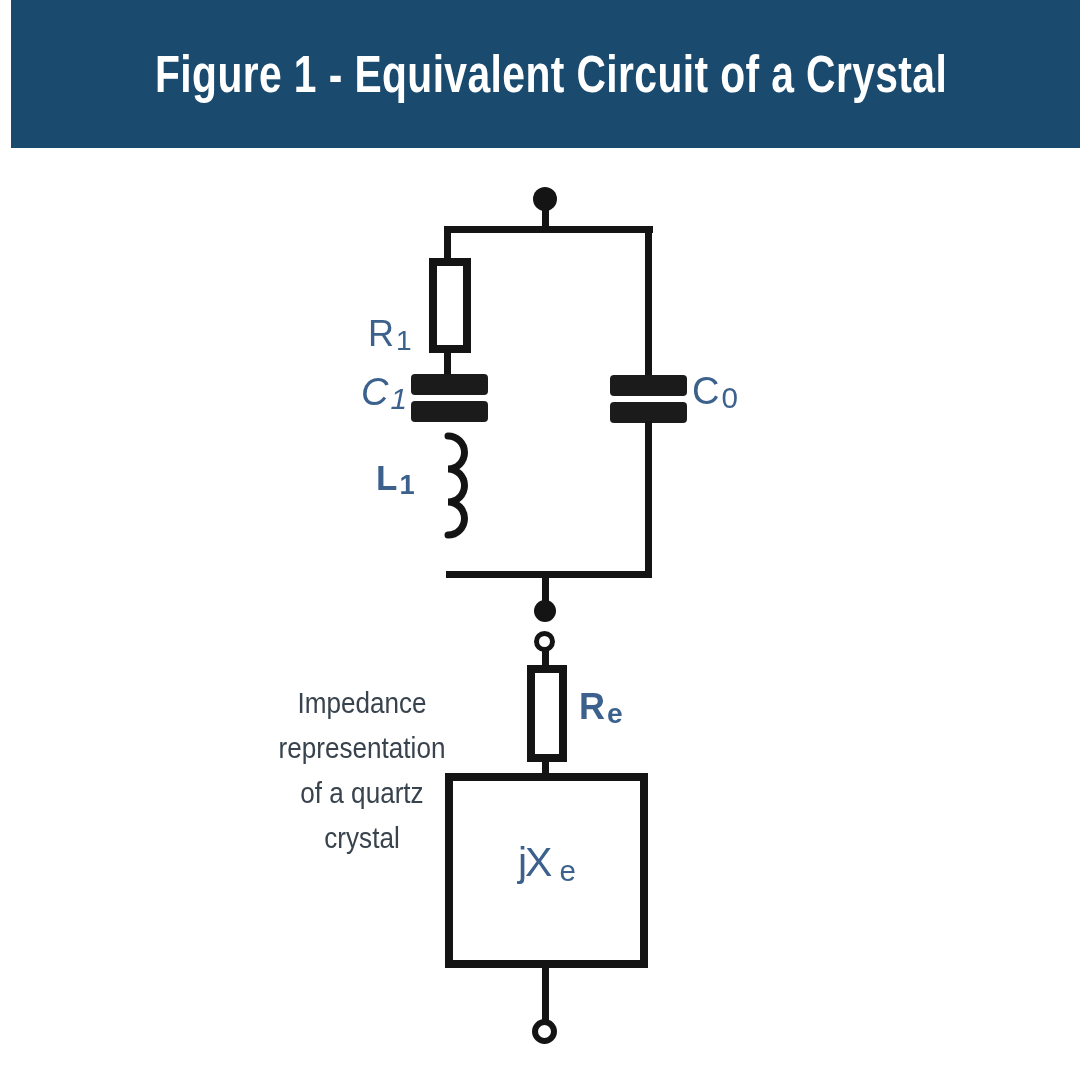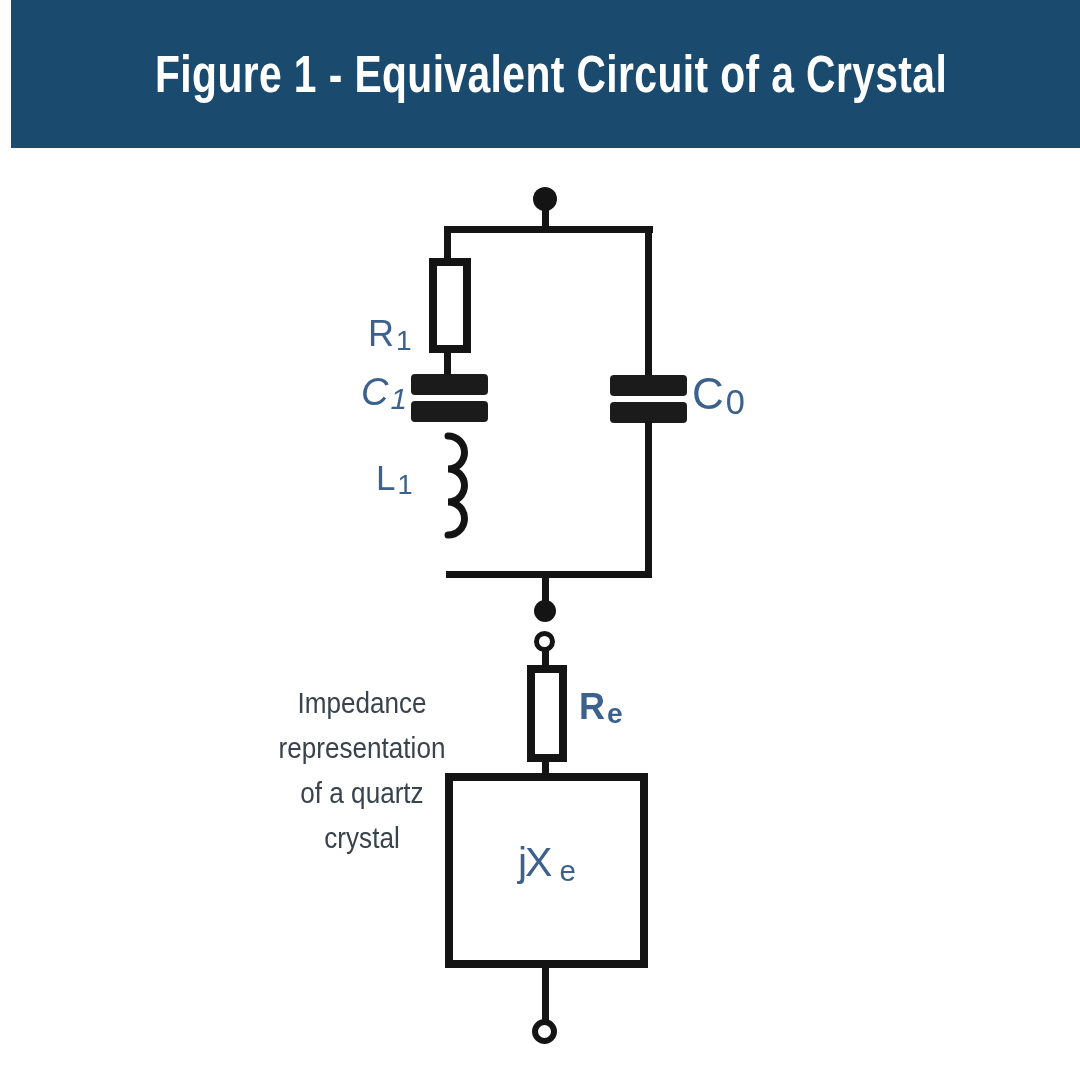--- a/index.html
+++ b/index.html
@@ -54,22 +54,22 @@
   #c1b{left:411px;top:401px;width:77px;height:21px;}
   #c0a{left:610px;top:375px;width:77px;height:21px;}
   #c0b{left:610px;top:402px;width:77px;height:21px;}
   #coil{position:absolute;left:425px;top:430px;width:60px;height:112px;}
 
   
   .lbl{position:absolute;line-height:1;color:var(--label);white-space:nowrap;}
   .lbl .sub{font-size:0.78em;position:relative;top:0.15em;margin-left:2px;}
   #lbl-r1{left:368px;top:270px;font-size:36px;margin-top:46px;}
   #lbl-c1{left:361px;top:373px;font-size:38px;font-style:italic;}
-  #lbl-l1{left:376px;top:460px;font-size:35px;}
-  #lbl-c0{left:692px;top:372px;font-size:44px;}
+  #lbl-l1{left:376px;top:460px;font-size:35px;font-weight:bold;}
+  #lbl-c0{left:692px;top:372px;font-size:38px;}
   #lbl-re{left:579px;top:689px;font-size:36px;font-weight:bold;}
   #lbl-jxe{left:518px;top:842px;font-size:41px;letter-spacing:-2px;text-align:center;}
   #lbl-jxe .sub{margin-left:9px;letter-spacing:0;font-size:0.72em;top:0.18em;}
 
   
   #annot{position:absolute;left:242px;top:680px;width:240px;text-align:center;
          font-size:30px;line-height:45px;color:var(--annot);
          transform:scaleX(0.87);transform-origin:50% 0;}
 </style>
 </head>

